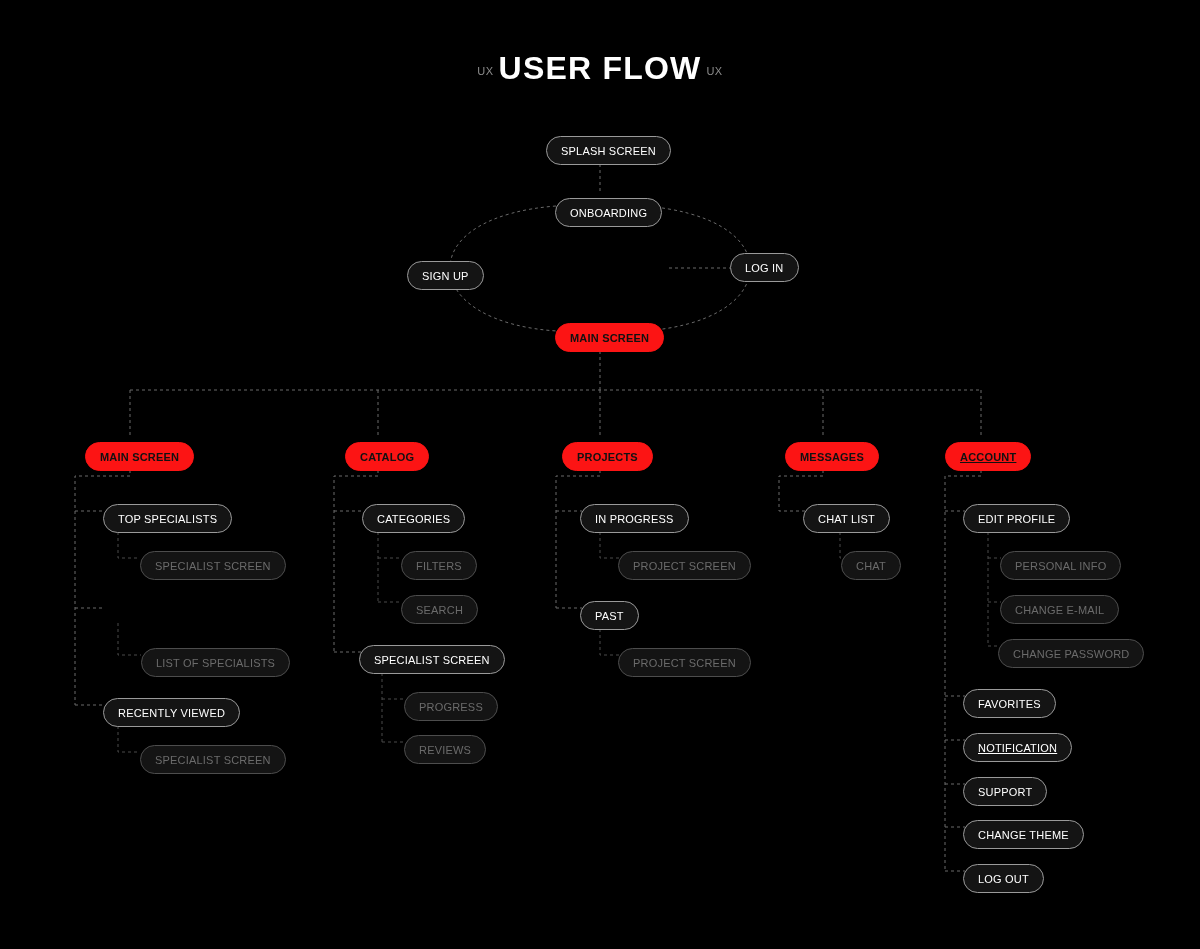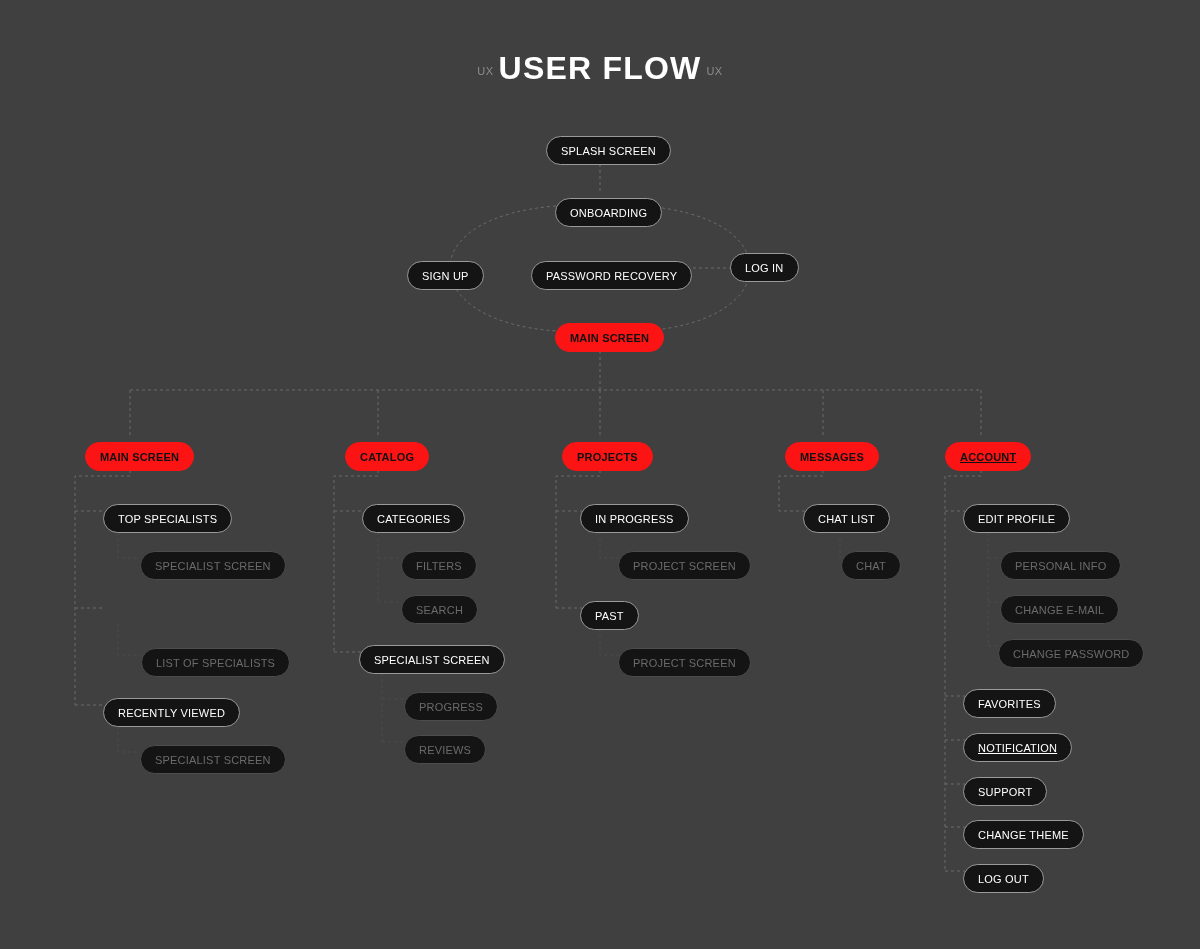--- a/index.html
+++ b/index.html
@@ -9,21 +9,21 @@
     width: 1200px;
     height: 949px;
     overflow: hidden;
     font-family: "Liberation Sans", sans-serif;
   }
 
   #canvas {
     position: relative;
     width: 1200px;
     height: 949px;
-    background: #404040;
+    background: #000000;
   }
 
   
   #title-block {
     position: absolute;
     top: 52px;
     left: 0;
     width: 1200px;
     text-align: center;
     white-space: nowrap;
@@ -165,21 +165,20 @@
     <path class="wire-dim" d="M988,602 L1001,602"></path>
     <path class="wire-dim" d="M988,646 L999,646"></path>
   </svg>
 
   <div class="node" style="left:546px; top:129px;">SPLASH SCREEN</div>
 
   <div class="node" style="left:555px; top:191px;">ONBOARDING</div>
 
   <div class="node" style="left:407px; top:254px;">SIGN UP</div>
 
-  <div class="node" style="left:531px; top:254px;">PASSWORD RECOVERY</div>
 
   <div class="node" style="left:730px; top:246px;">LOG IN</div>
 
   <div class="node red" style="left:555px; top:316px;">MAIN SCREEN</div>
 
   <div class="node red" style="left:85px; top:435px;">MAIN SCREEN</div>
 
   <div class="node" style="left:103px; top:497px;">TOP SPECIALISTS</div>
   <div class="node dim" style="left:140px; top:544px;">SPECIALIST SCREEN</div>
 

